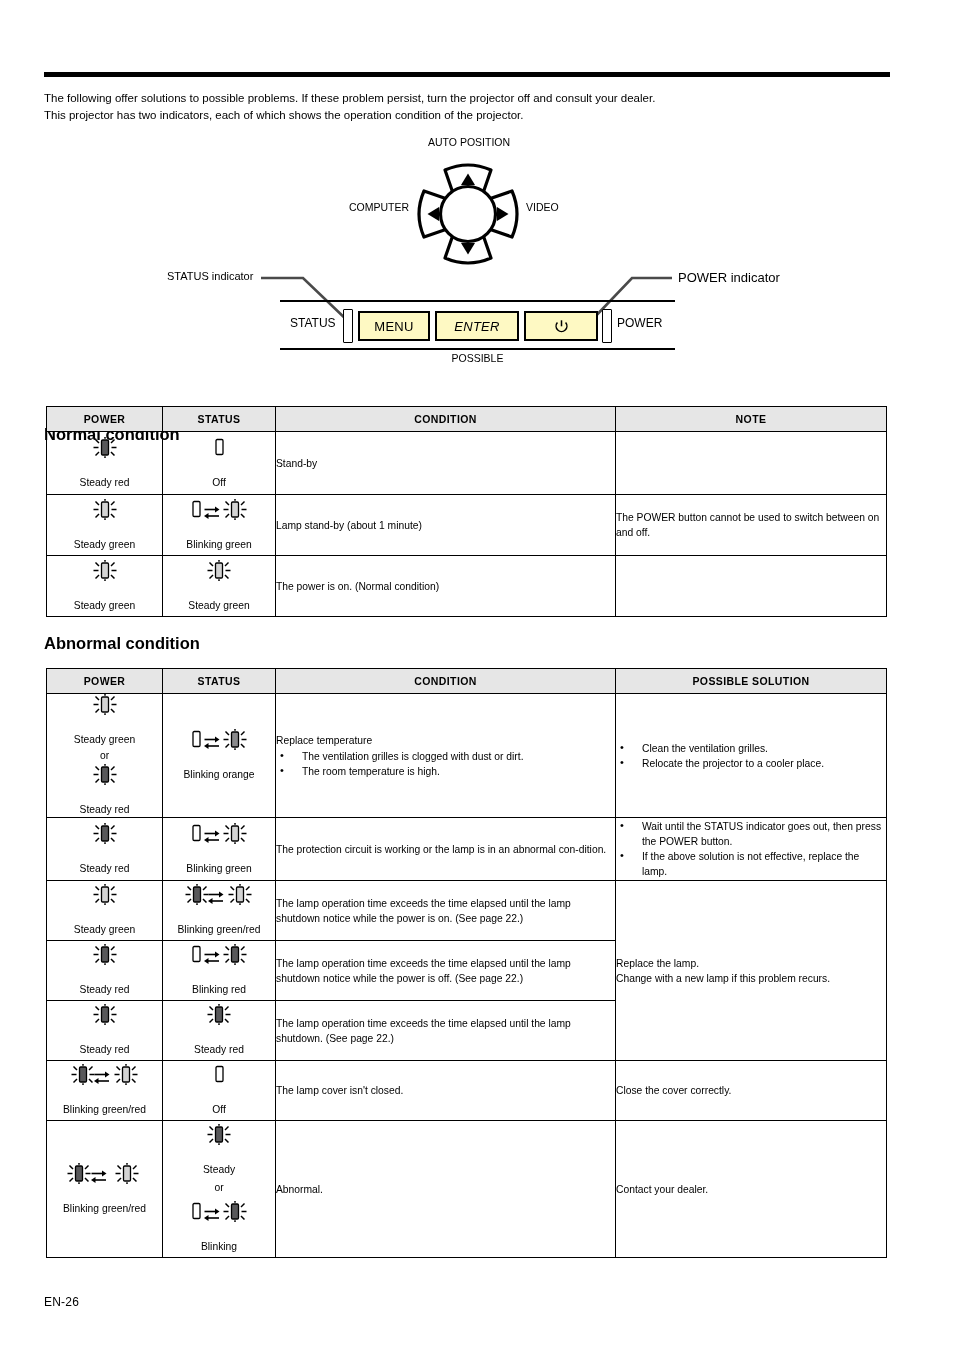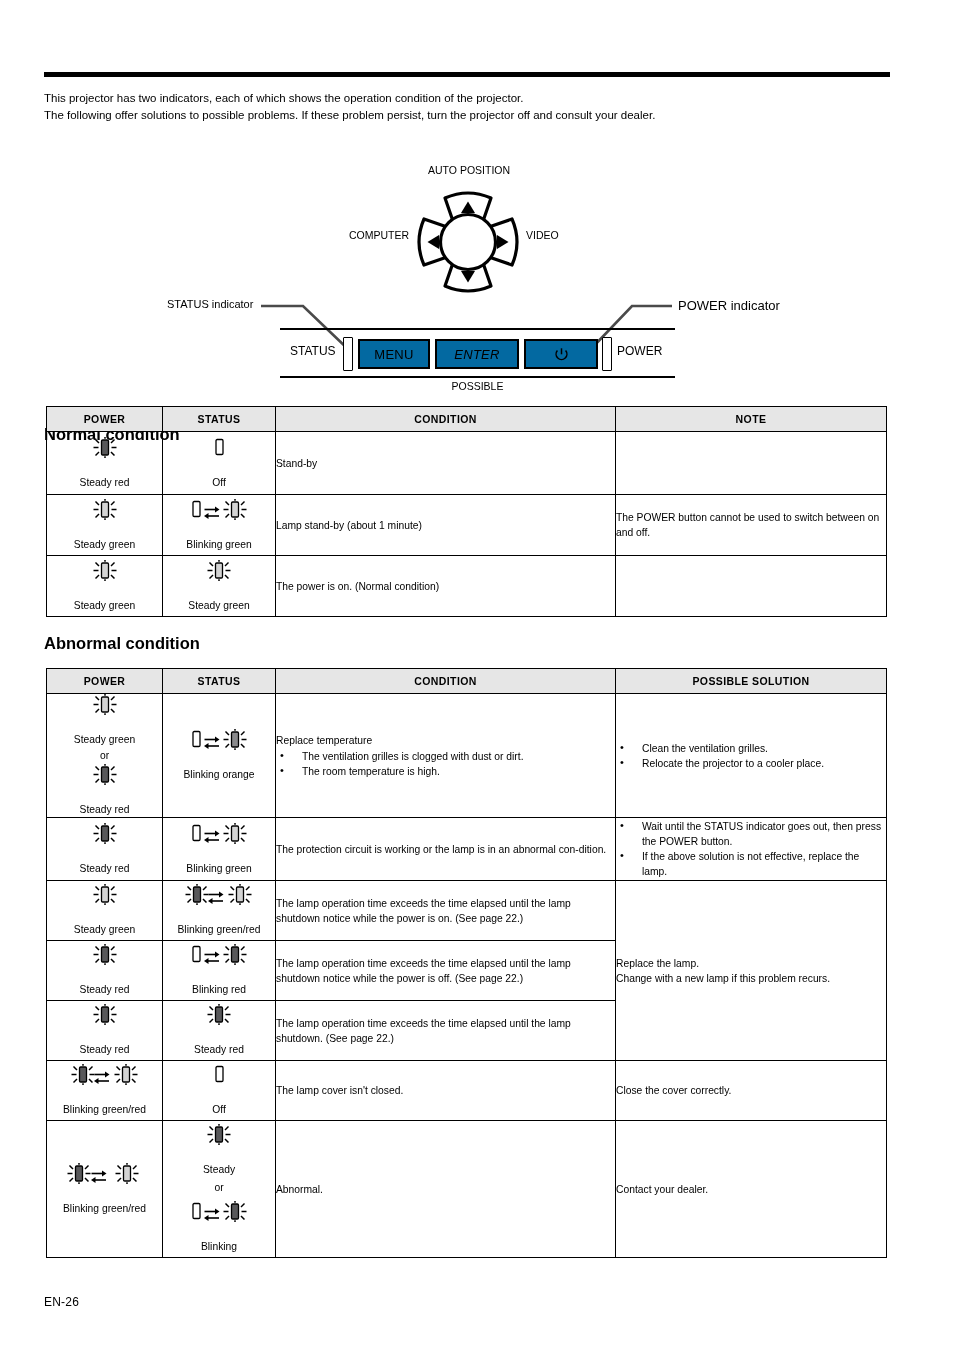--- a/index.html
+++ b/index.html
@@ -22,36 +22,36 @@
   }
 
   
   .intro{
     position:absolute;left:44px;top:90px;width:860px;
     font-size:11.5px;line-height:17px;
   }
   .intro div{white-space:nowrap;}
 
   
-  .diagram{position:absolute;left:0;top:132px;width:954px;height:235px;margin-top:28px;}
+  .diagram{position:absolute;left:0;top:132px;width:954px;height:235px;}
 
   .lbl{position:absolute;font-size:10.5px;white-space:nowrap;}
 
   
   .dpad{position:absolute;left:406px;top:20px;width:124px;height:124px;}
   .dpad svg{display:block;}
 
   
   .leader{position:absolute;}
 
   
   .strip{position:absolute;left:280px;top:168px;width:395px;height:60px;}
   .strip-line{position:absolute;left:0;width:395px;height:1.6px;background:#000;}
   .btn{
-    position:absolute;border:2.2px solid #000;background:#0369a1;
+    position:absolute;border:2.2px solid #000;background:#fef9c3;
     height:26px;display:flex;align-items:center;justify-content:center;
     font-size:13px;letter-spacing:0.3px;
   }
   .ind-bar{
     position:absolute;border:1.8px solid #000;background:#fff;
     width:8px;height:32px;border-radius:1px;
   }
   .strip-lbl{position:absolute;font-size:12px;white-space:nowrap;}
   .keystone{
     position:absolute;left:0;width:395px;text-align:center;
@@ -132,22 +132,22 @@
       <path d="M4.5 10.1 L0 13 L4.5 15.9 Z" fill="#000"></path>
     </g>
   </defs>
 </svg>
 
 <div class="page">
 
   <div class="title-rule"></div>
 
   <div class="intro">
+    <div>The following offer solutions to possible problems. If these problem persist, turn the projector off and consult your dealer.</div>
     <div>This projector has two indicators, each of which shows the operation condition of the projector.</div>
-    <div>The following offer solutions to possible problems. If these problem persist, turn the projector off and consult your dealer.</div>
   </div>
 
   <div class="diagram">
 
     <div class="lbl" style="left:428px;top:4px;">AUTO POSITION</div>
     <div class="lbl" style="left:349px;top:69px;">COMPUTER</div>
     <div class="lbl" style="left:526px;top:69px;text-align:right;">VIDEO</div>
 
     <div class="dpad">
       <svg width="124" height="124" viewBox="0 0 124 124">

